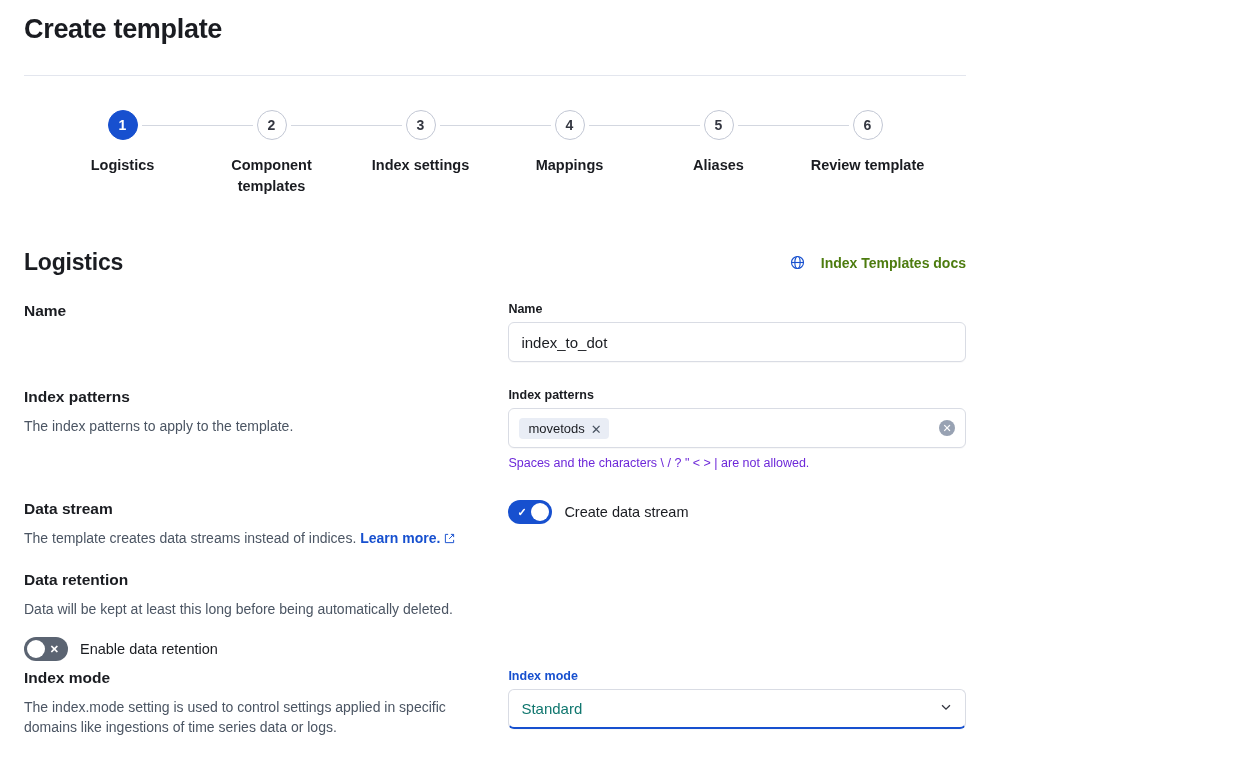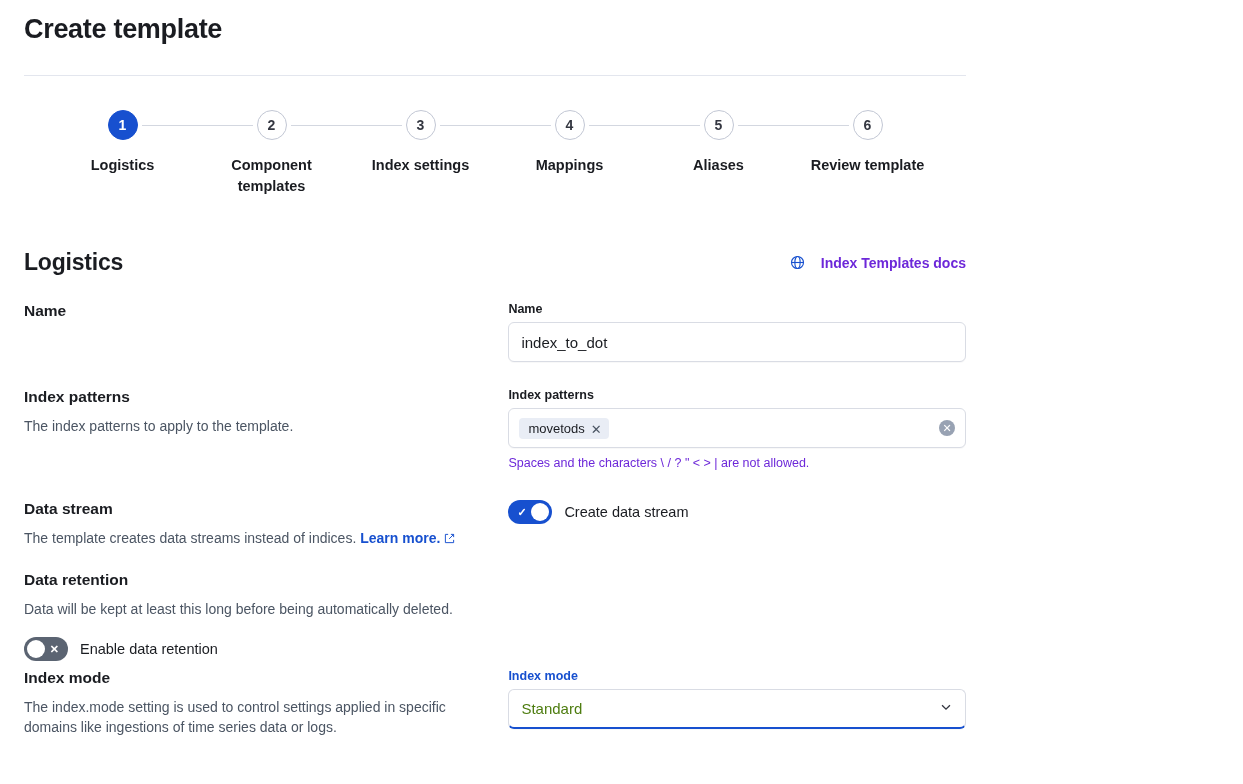--- a/index.html
+++ b/index.html
@@ -94,21 +94,21 @@
     font-size: 23px;
     font-weight: bold;
     color: #1a1c21;
     letter-spacing: -0.2px;
   }
   .docs-link {
     display: flex;
     align-items: center;
     gap: 16px;
     font-size: 14px;
-    color: #6d28d9;
+    color: #4d7c0f;
     font-weight: bold;
     cursor: pointer;
   }
   .docs-link svg { display: block; }
 
   
   .form-row {
     display: flex;
     margin-top: 26px;
   }
@@ -213,21 +213,21 @@
     height: 40px;
     border: 1px solid #d9dce4;
     border-bottom: 2px solid #1750cf;
     border-radius: 6px;
     background: #ffffff;
     display: flex;
     align-items: center;
     justify-content: space-between;
     padding: 0 12px;
     font-size: 15px;
-    color: #4d7c0f;
+    color: #0f766e;
     box-shadow: 0 1px 1px rgba(0,0,0,0.03);
     cursor: pointer;
   }
   .chev {
     color: #4b5563;
   }
 
   
   .switch-row {
     display: flex;

